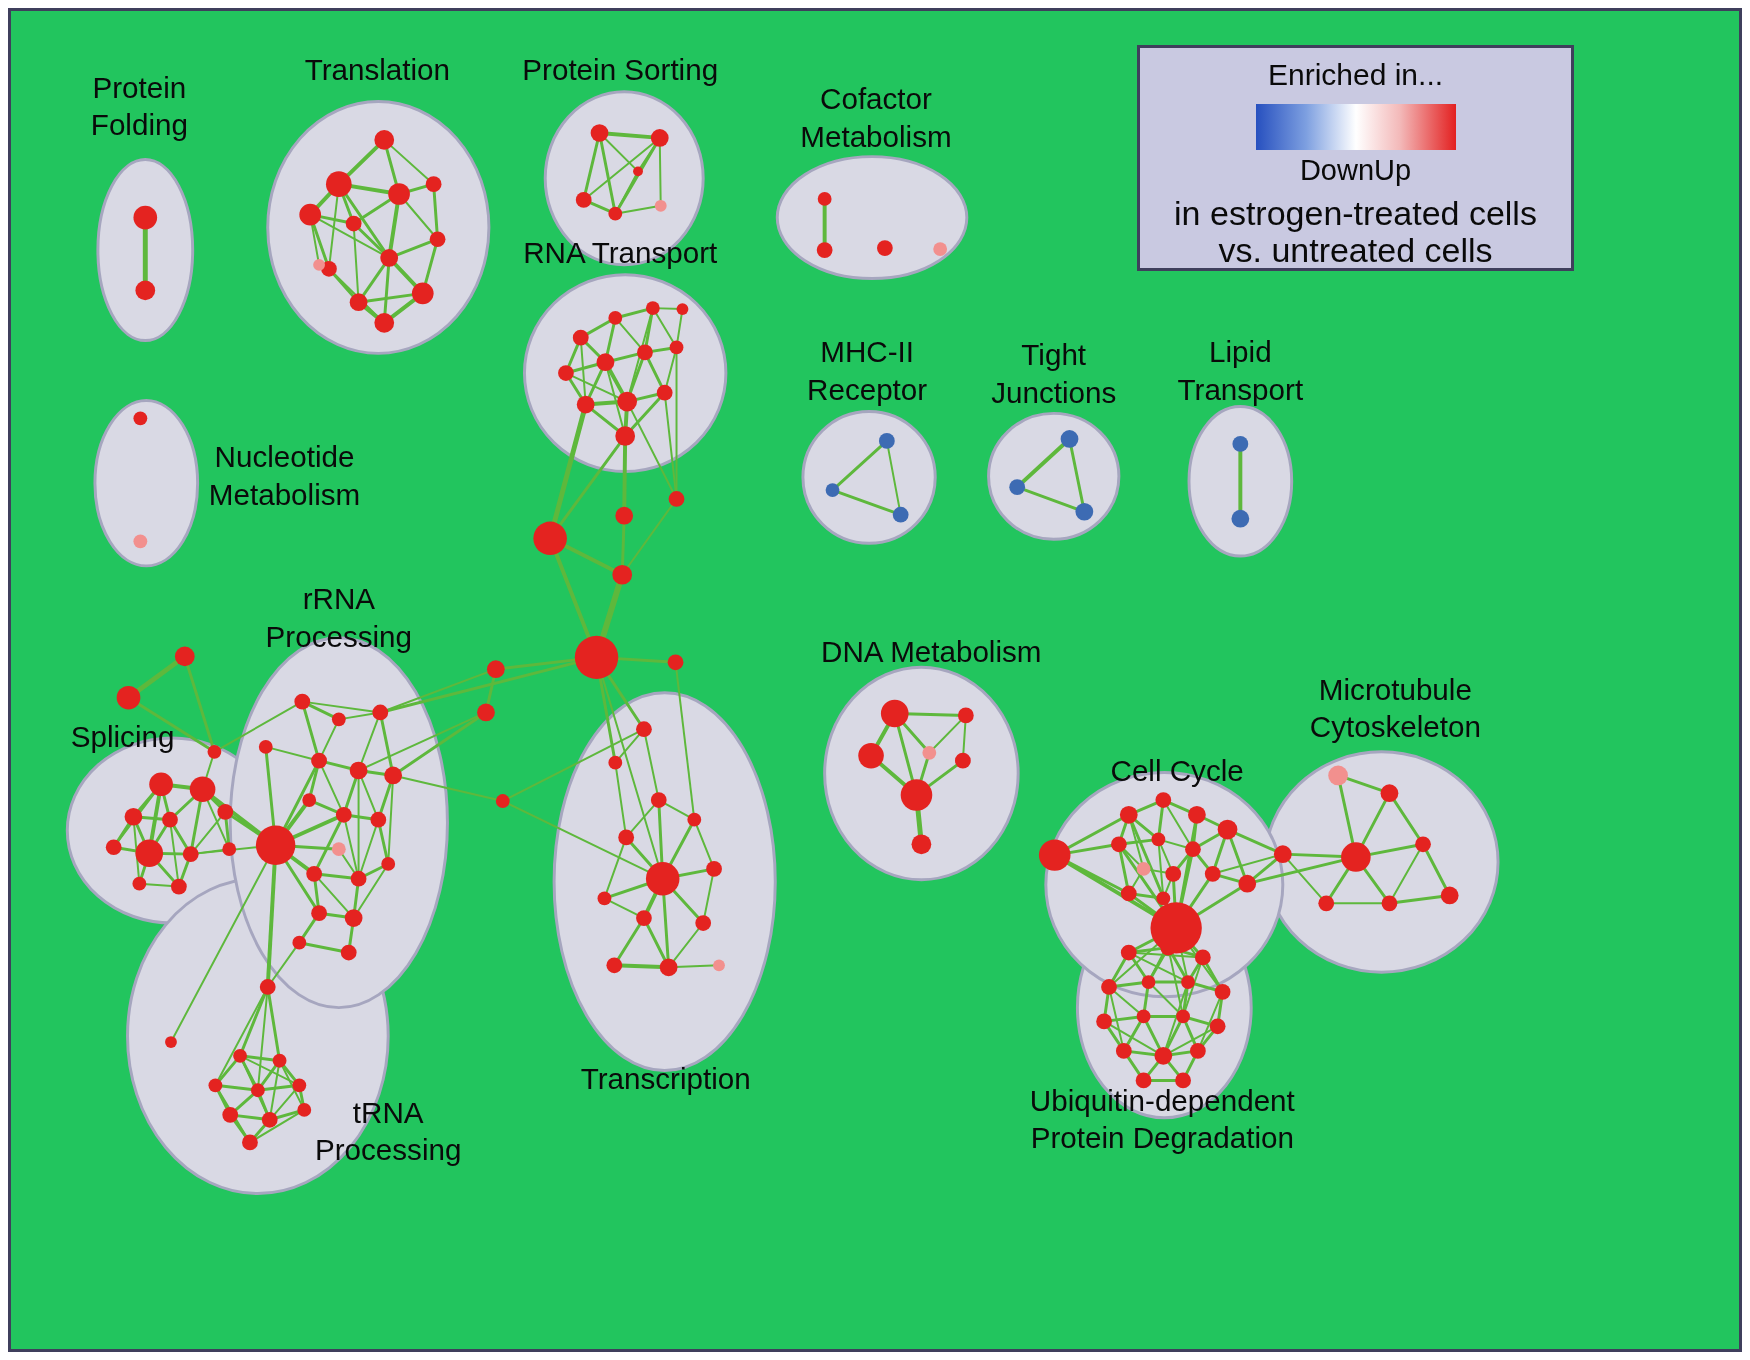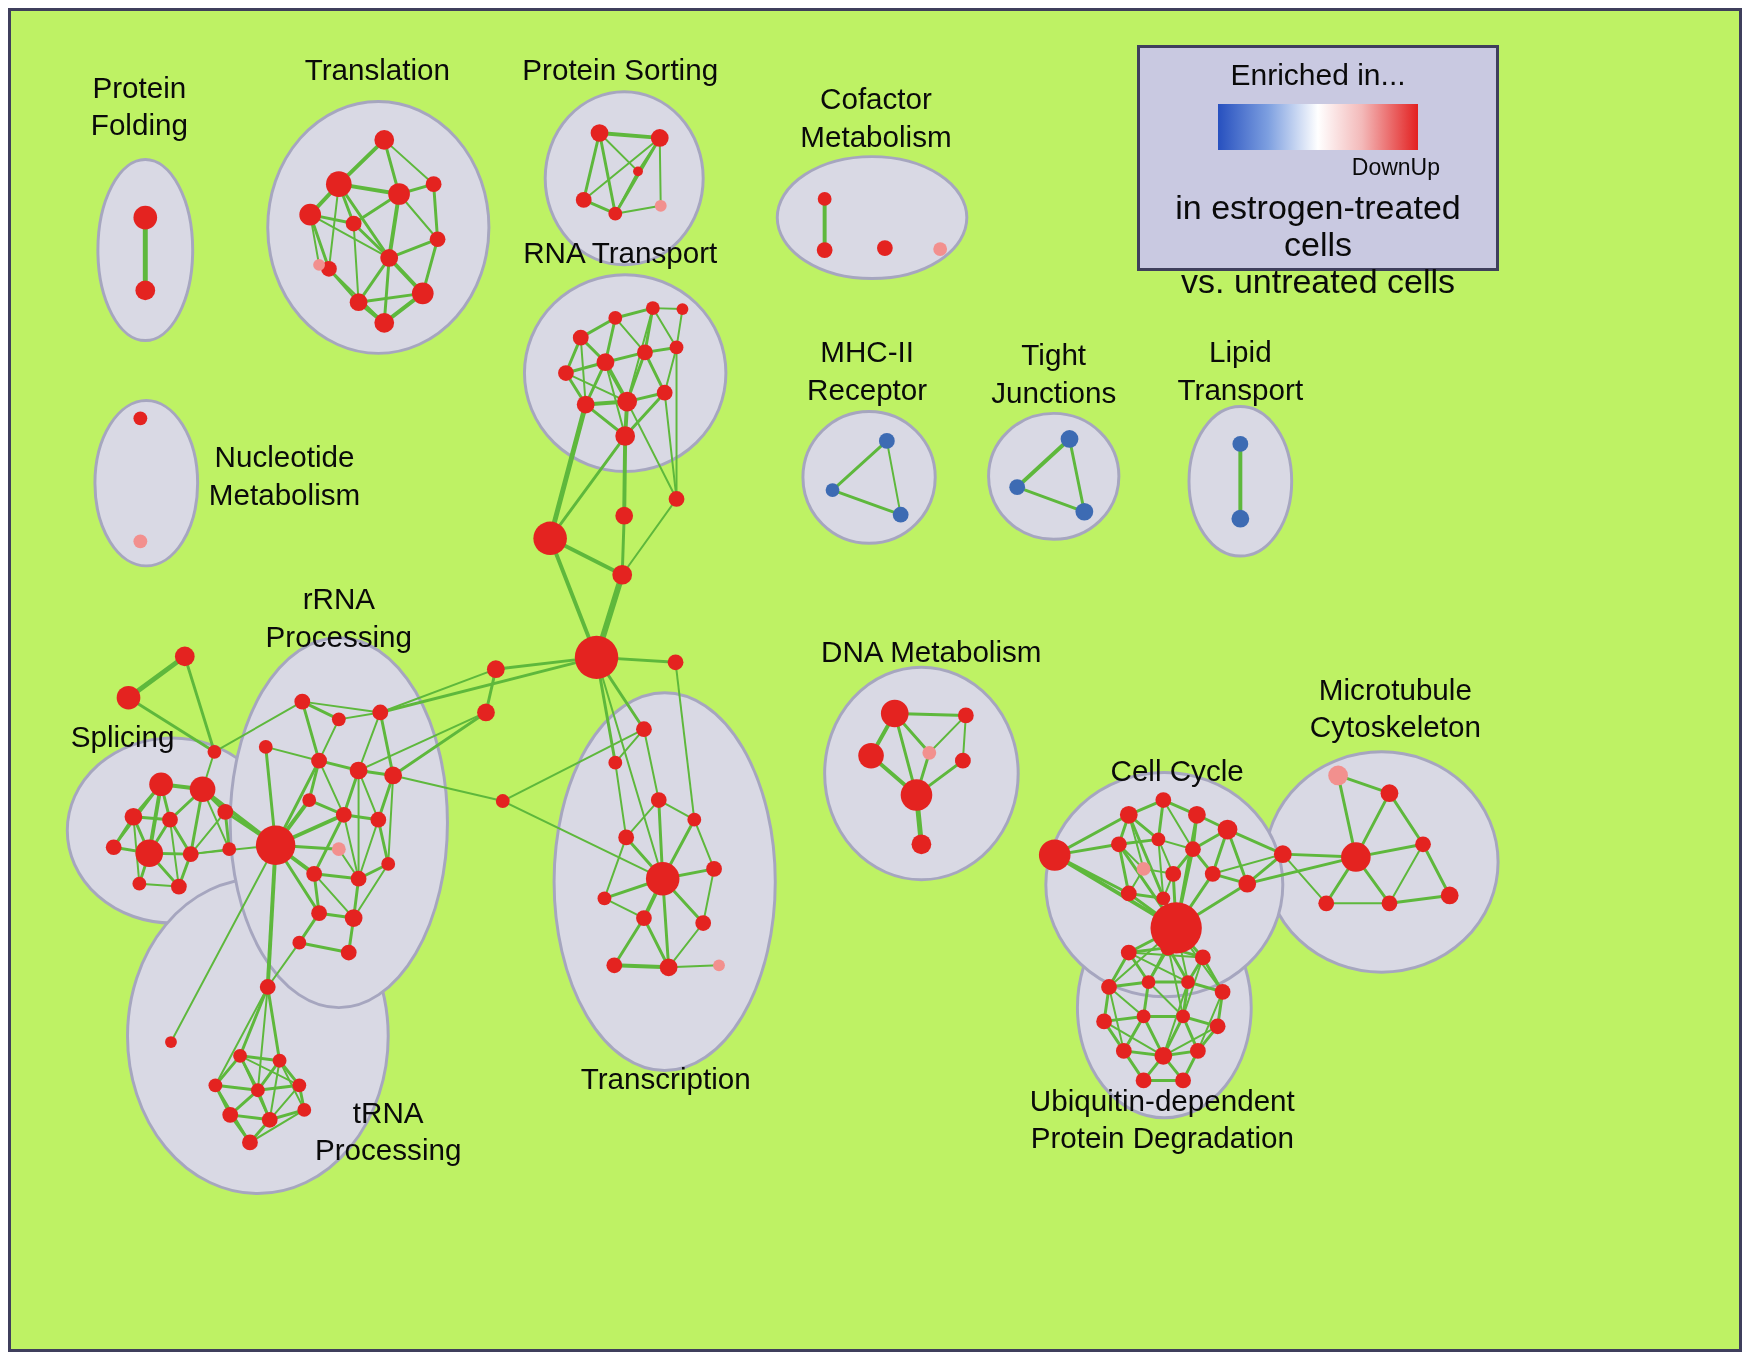--- a/index.html
+++ b/index.html
@@ -3,39 +3,39 @@
 <meta charset="utf-8">
 <style>
   html, body { margin: 0; padding: 0; background: #ffffff; }
   body { width: 1750px; height: 1360px; overflow: hidden; font-family: "Liberation Sans", sans-serif; }
   .frame {
     position: absolute; left: 8px; top: 8px; width: 1728px; height: 1338px;
     border: 3px solid #3f3f5c; background: #c7c7df; overflow: hidden;
   }
   .frame svg { position: absolute; left: 0; top: 0; }
   .legend {
-    position: absolute; left: 1126px; top: 34px; width: 362px; height: 226px;
+    position: absolute; left: 1126px; top: 34px; width: 437px; height: 226px;
     border: 3px solid #3f3f5c; background: #c9c9e1; box-sizing: border-box;
     text-align: center; color: #0a0a0a;
   }
   .legend-title { font-size: 30px; margin-top: 10px; }
   .legend-bar {
     width: 200px; height: 46px; margin: 12px auto 4px auto;
     background: linear-gradient(90deg, #2750bf 0%, #7d9fe0 25%, #ffffff 49%, #ffffff 51%, #f3b9b9 70%, #e32020 100%);
   }
   .legend-row {
-    width: 244px; margin: 2px auto 6px auto; display: flex; justify-content: flex-end;
-    font-size: 23px;
+    width: 244px; margin: 2px auto 6px auto; display: flex; justify-content: center;
+    font-size: 29px;
   }
   .legend-desc { font-size: 34px; line-height: 37px; margin-top: 8px; }
 </style>
 </head>
 <body>
 
-<div class="frame" style="background: #bef264; border-color: rgb(63, 63, 92);">
+<div class="frame" style="background: #22c55e; border-color: rgb(63, 63, 92);">
   <svg id="network-svg" width="1728" height="1338" viewBox="0 0 1750 1360" preserveAspectRatio="none">
       <g>
         <ellipse cx="136" cy="243" rx="48" ry="92" fill="#d9d9e4" stroke="#a6a6bf" stroke-width="3"></ellipse>
         <ellipse cx="372" cy="220" rx="112" ry="128" fill="#d9d9e4" stroke="#a6a6bf" stroke-width="3"></ellipse>
         <ellipse cx="621" cy="170" rx="80" ry="88" fill="#d9d9e4" stroke="#a6a6bf" stroke-width="3"></ellipse>
         <ellipse cx="872" cy="210" rx="96" ry="62" fill="#d9d9e4" stroke="#a6a6bf" stroke-width="3"></ellipse>
         <ellipse cx="622" cy="368" rx="102" ry="100" fill="#d9d9e4" stroke="#a6a6bf" stroke-width="3"></ellipse>
         <ellipse cx="137" cy="480" rx="52" ry="84" fill="#d9d9e4" stroke="#a6a6bf" stroke-width="3"></ellipse>
         <ellipse cx="869" cy="474" rx="67" ry="67" fill="#d9d9e4" stroke="#a6a6bf" stroke-width="3"></ellipse>
         <ellipse cx="1056" cy="473" rx="66" ry="64" fill="#d9d9e4" stroke="#a6a6bf" stroke-width="3"></ellipse>

